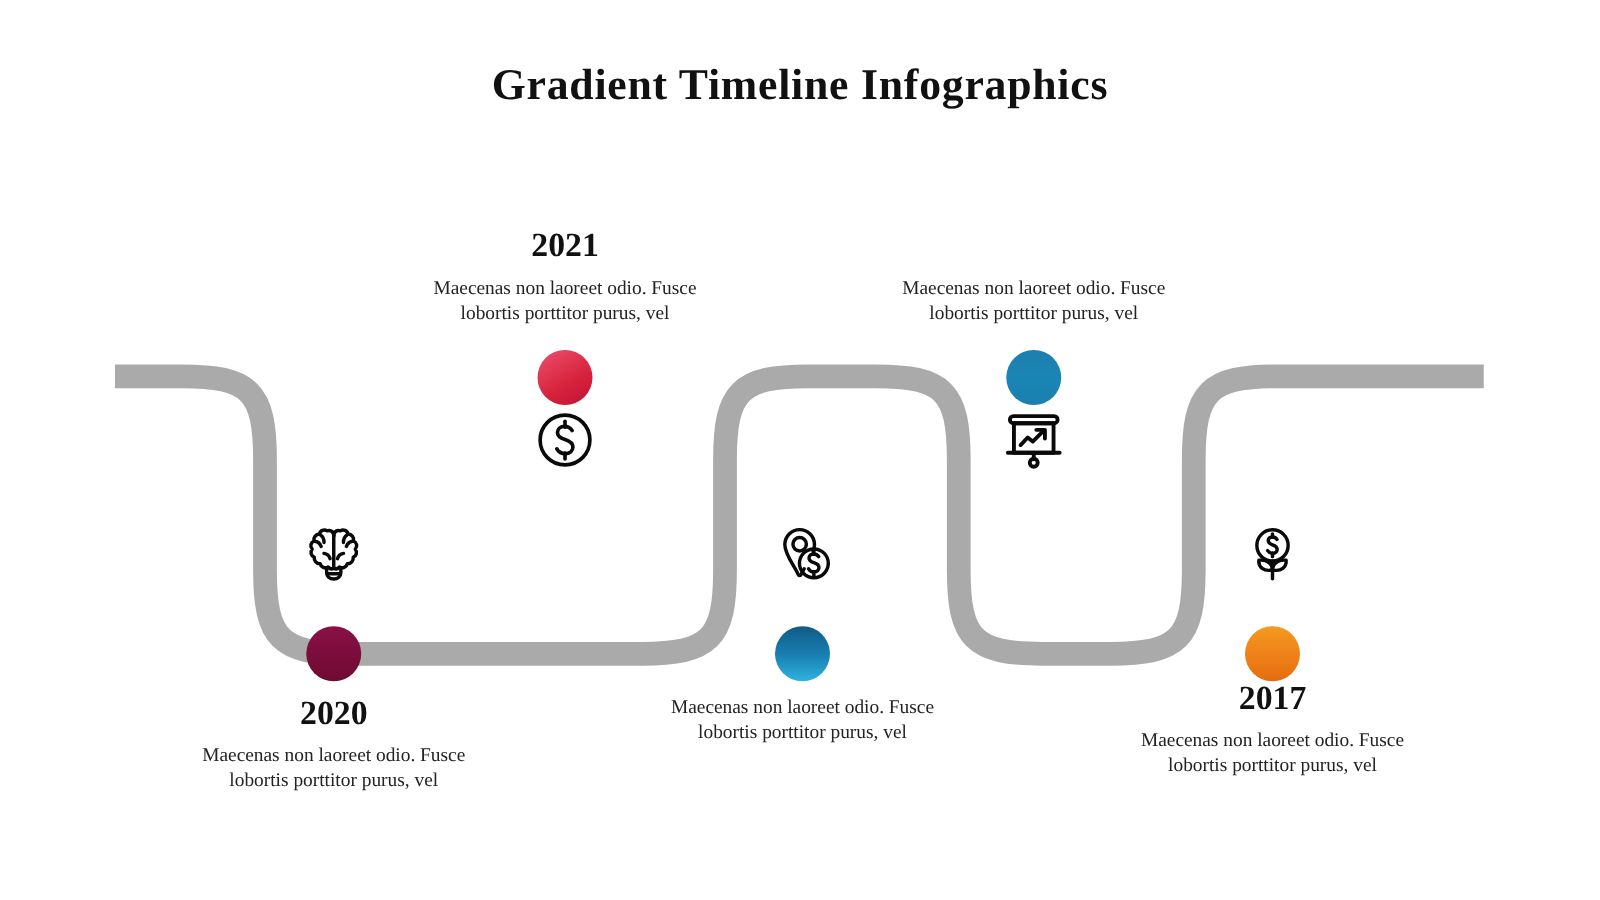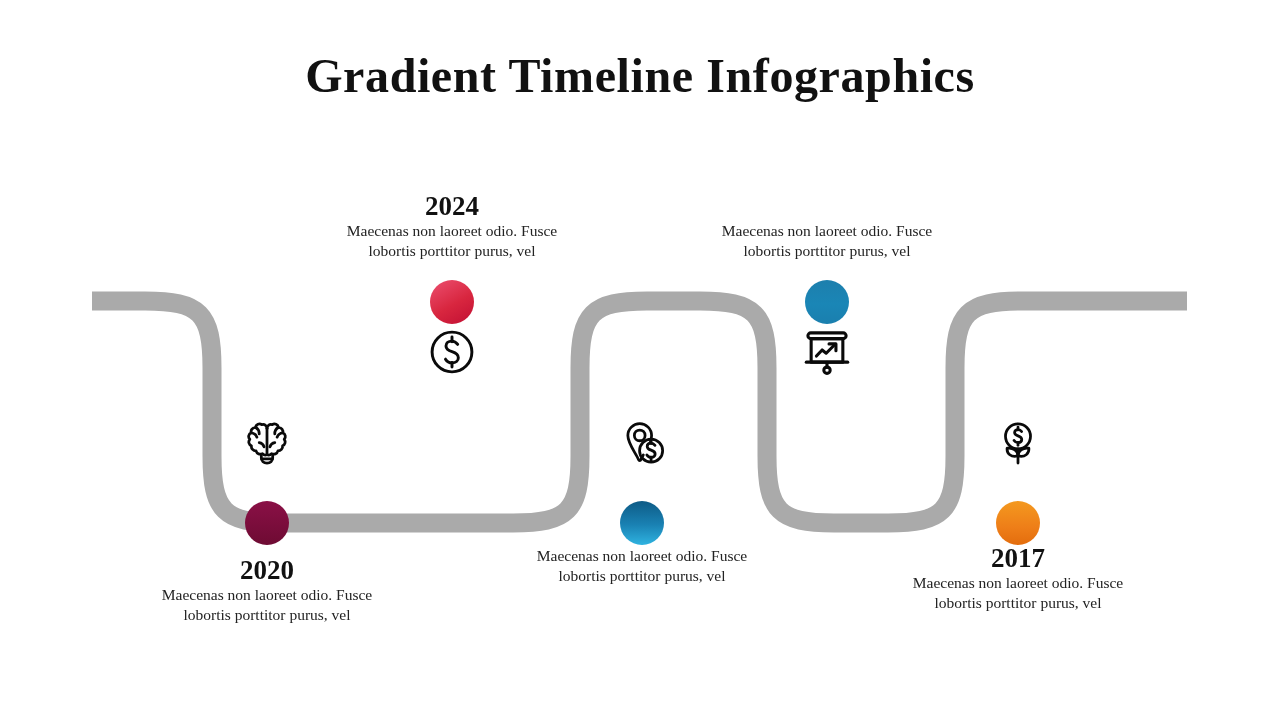--- a/index.html
+++ b/index.html
@@ -26,21 +26,21 @@
 
   
   .page-title {
     position: absolute;
     left: 0;
     top: 47px;
     width: 1280px;
     text-align: center;
     font-family: "Liberation Serif", "DejaVu Serif", serif;
     font-weight: bold;
-    font-size: 48px;
+    font-size: 35px;
     letter-spacing: 0.6px;
     color: #111111;
     line-height: 1.2;
     white-space: nowrap;
   }
 
   
   #wave {
     position: absolute;
     left: 0;
@@ -89,21 +89,21 @@
     font-size: 27px;
     color: #111111;
     line-height: 1;
   }
 
   .desc-text {
     font-family: "Liberation Serif", "DejaVu Serif", serif;
     font-size: 15.5px;
     line-height: 19.5px;
     color: #232323;
-    margin-top: 1px;
+    margin-top: 11px;
     padding: 0 8px;
   }
 
   
   .milestone.up .text-block {
     position: absolute;
     left: 0;
     width: 230px;
     bottom: 0;
   }
@@ -185,21 +185,21 @@
       <svg viewBox="0 0 64 64" fill="none" stroke="#0a0a0a" stroke-width="3.6" stroke-linecap="round" stroke-linejoin="round">
         <circle cx="32" cy="32" r="24.5"></circle>
         <path d="M39 22.6 C37 19.8 34.6 18.6 31.6 18.6 C27.6 18.6 24.6 21 24.6 24.6
                  C24.6 28.4 27.4 30.2 32 31.6 C37 33.2 39.8 35 39.8 39
                  C39.8 42.8 36.6 45.4 32.2 45.4 C28.6 45.4 25.8 43.8 24 40.8"></path>
         <line x1="32" y1="13.6" x2="32" y2="19.4"></line>
         <line x1="32" y1="44.8" x2="32" y2="50.6"></line>
       </svg>
     </div>
     <div class="text-block" style="bottom:64px;">
-      <div class="year-label">2024</div>
+      <div class="year-label">2021</div>
       <div class="desc-text">Maecenas non laoreet odio. Fusce lobortis porttitor purus, vel</div>
     </div>
   </div>
 
   <div class="milestone down" style="left:642px; top:501px; height:160px;">
     <div class="marker-dot" style="top:0; background:linear-gradient(180deg,#0e5b86 0%,#1a82b4 55%,#2fb3e0 100%);"></div>
     <div class="icon-box" style="top:-85px;">
       <svg viewBox="0 0 64 64" fill="none" stroke="#0a0a0a" stroke-width="3.4" stroke-linecap="round" stroke-linejoin="round">
         <path d="M42.4 28.6 C43.4 26.2 43.8 23.8 43.8 21.6
                  C43.8 13.4 37.2 7 29.2 7 C21.2 7 14.6 13.4 14.6 21.6

